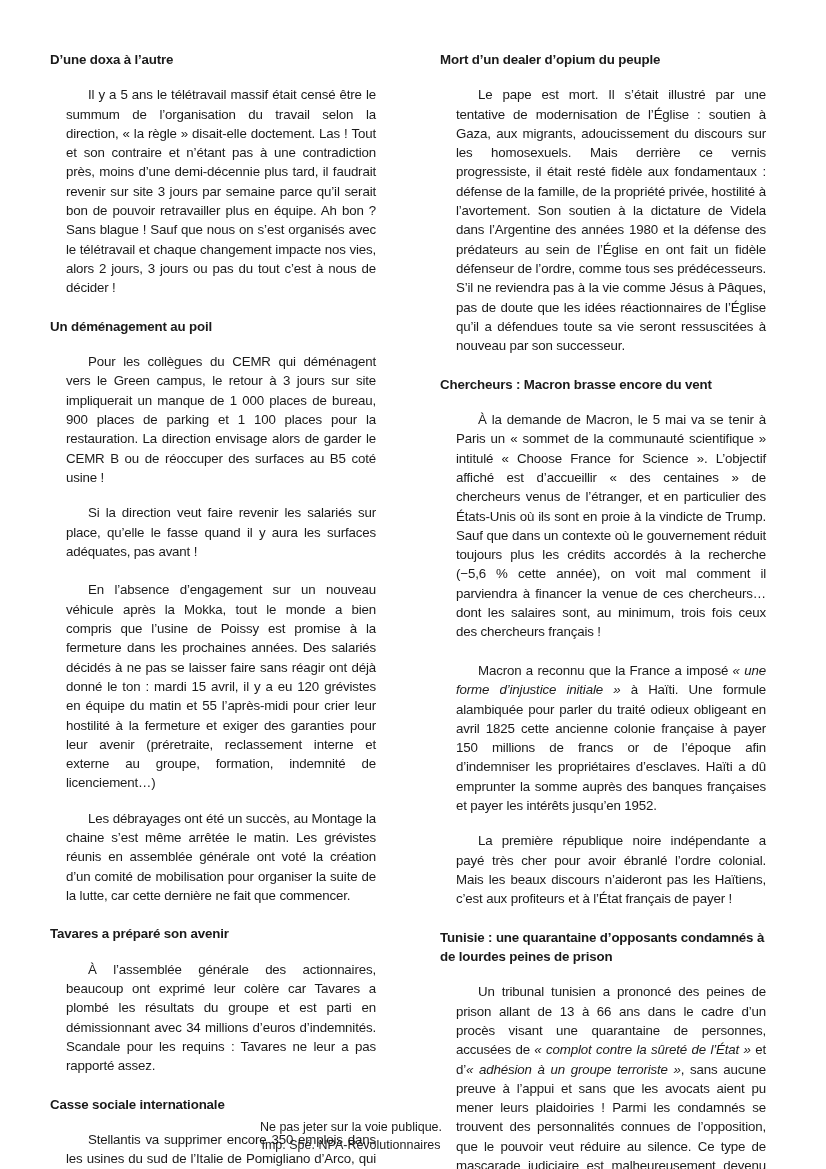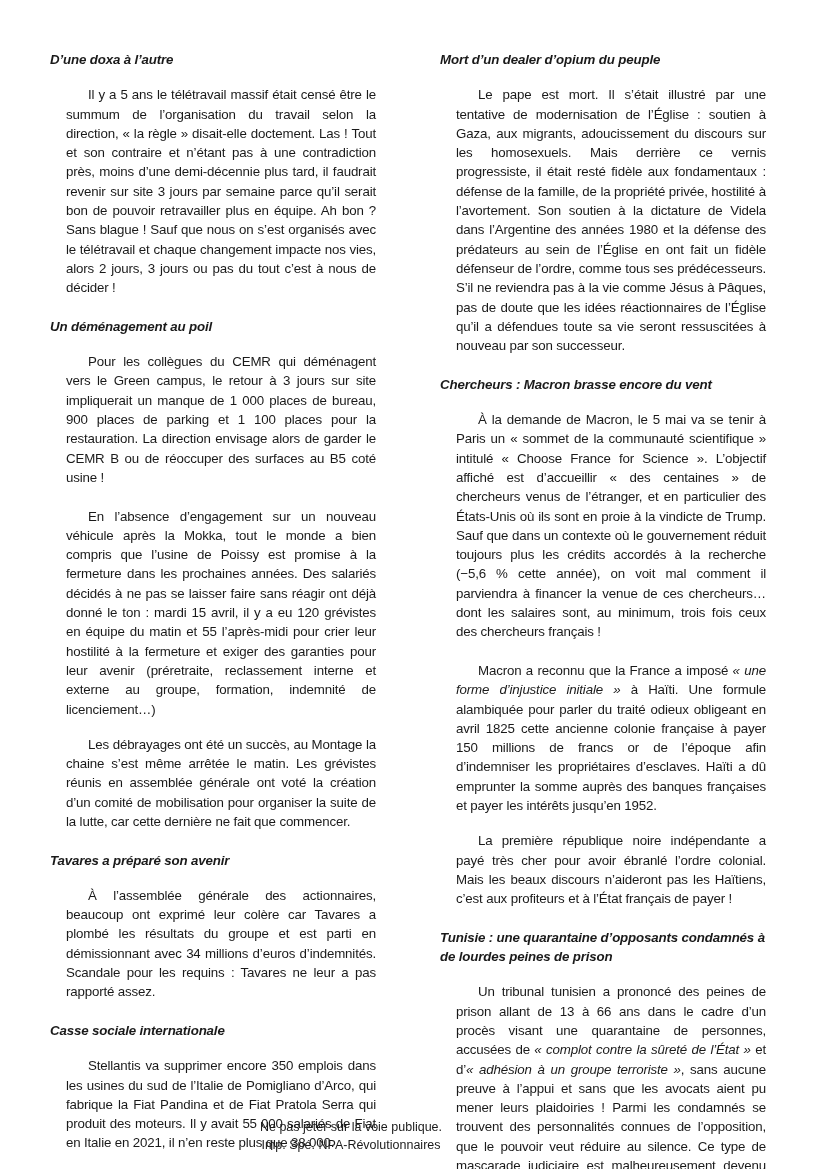--- a/index.html
+++ b/index.html
@@ -7,40 +7,41 @@
     width: 826px; height: 1169px; position: relative; overflow: hidden;
     font-family: "Liberation Sans", sans-serif; color: #1a1a1a;
   }
   .col {
     position: absolute; top: 50px; width: 342px;
     font-size: 13.3px; line-height: 19.3px; letter-spacing: -0.15px;
   }
   .col-left { left: 50px; }
   .col-right { left: 440px; }
   .article { margin-bottom: 19.3px; }
-  .headline { font-weight: bold; font-style: italic; margin: 0; font-size: 13.3px; }
+  .headline { font-weight: bold; margin: 0; font-size: 13.3px; }
   .headline.upright { font-style: normal; }
   .para { margin: 16px; text-align: justify; text-indent: 22px; }
   em { font-style: italic; }
   .footer {
     position: absolute; top: 1118px; left: 0; width: 702px;
     text-align: center; font-size: 12.5px; line-height: 18px;
   }
 </style>
 </head>
 <body>
 
 <div class="col col-left">
   <div class="article">
     <p class="headline">D’une doxa à l’autre</p>
     <p class="para">Il y a 5 ans le télétravail massif était censé être le summum de l’organisation du travail selon la direction, « la règle » disait-elle doctement. Las ! Tout et son contraire et n’étant pas à une contradiction près, moins d’une demi-décennie plus tard, il faudrait revenir sur site 3 jours par semaine parce qu’il serait bon de pouvoir retravailler plus en équipe. Ah bon ? Sans blague ! Sauf que nous on s’est organisés avec le télétravail et chaque changement impacte nos vies, alors 2 jours, 3 jours ou pas du tout c’est à nous de décider !</p>
   </div>
   <div class="article">
     <p class="headline">Un déménagement au poil</p>
     <p class="para">Pour les collègues du CEMR qui déménagent vers le Green campus, le retour à 3 jours sur site impliquerait un manque de 1 000 places de bureau, 900 places de parking et 1 100 places pour la restauration. La direction envisage alors de garder le CEMR B ou de réoccuper des surfaces au B5 coté usine !</p>
+    <p class="para">Si la direction veut faire revenir les salariés sur place, qu’elle le fasse quand il y aura les surfaces adéquates, pas avant !</p>
   </div>
   <div class="article">
     <p class="para">En l’absence d’engagement sur un nouveau véhicule après la Mokka, tout le monde a bien compris que l’usine de Poissy est promise à la fermeture dans les prochaines années. Des salariés décidés à ne pas se laisser faire sans réagir ont déjà donné le ton : mardi 15 avril, il y a eu 120 grévistes en équipe du matin et 55 l’après-midi pour crier leur hostilité à la fermeture et exiger des garanties pour leur avenir (préretraite, reclassement interne et externe au groupe, formation, indemnité de licenciement…)</p>
     <p class="para">Les débrayages ont été un succès, au Montage la chaine s’est même arrêtée le matin. Les grévistes réunis en assemblée générale ont voté la création d’un comité de mobilisation pour organiser la suite de la lutte, car cette dernière ne fait que commencer.</p>
   </div>
   <div class="article">
     <p class="headline">Tavares a préparé son avenir</p>
     <p class="para">À l’assemblée générale des actionnaires, beaucoup ont exprimé leur colère car Tavares a plombé les résultats du groupe et est parti en démissionnant avec 34 millions d’euros d’indemnités. Scandale pour les requins : Tavares ne leur a pas rapporté assez.</p>
   </div>
   <div class="article">

